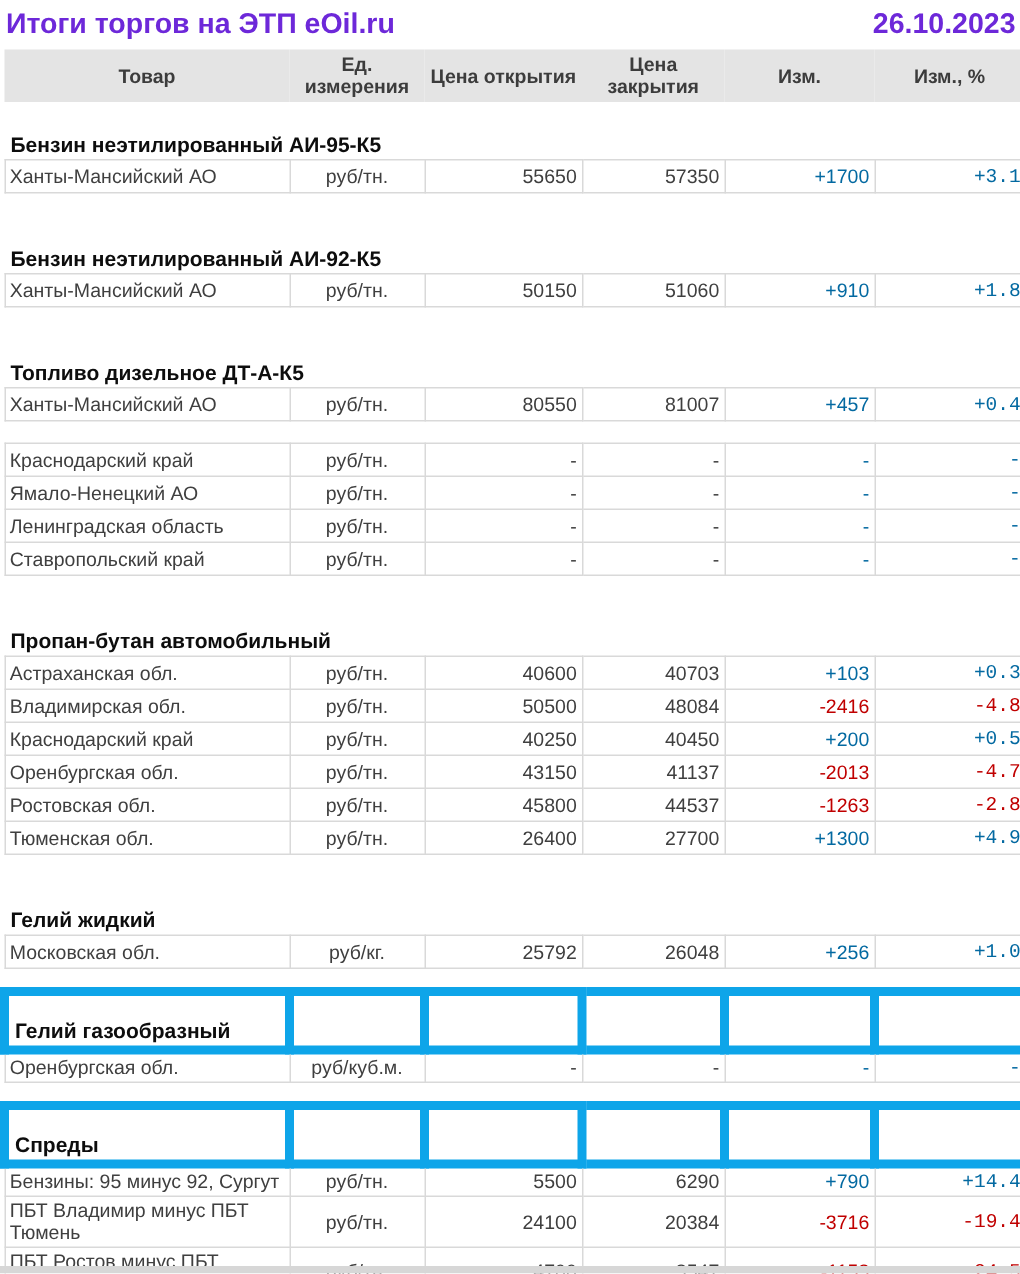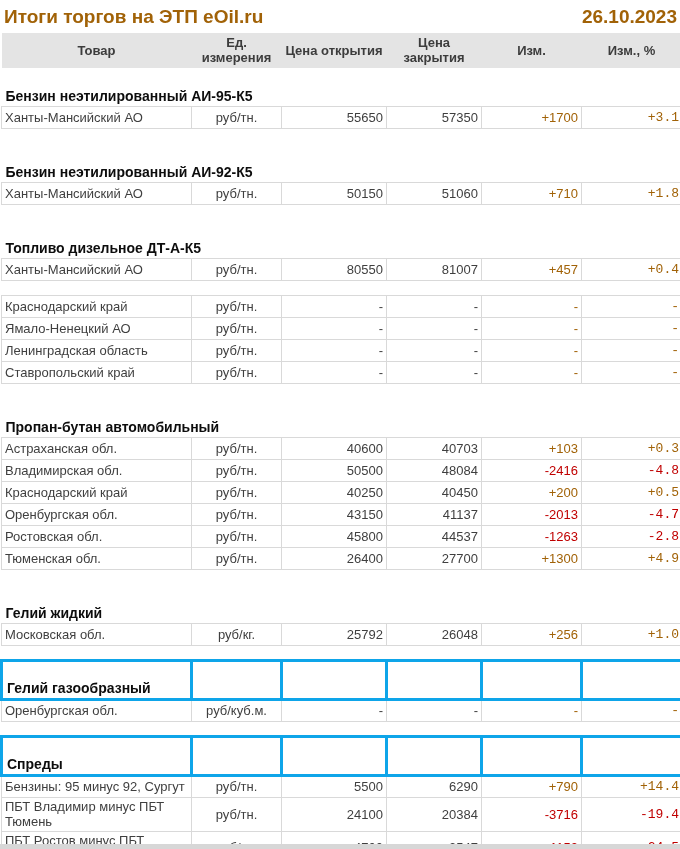--- a/index.html
+++ b/index.html
@@ -6,48 +6,48 @@
   html,body { background:#ffffff; }
   body {
     width:680px; height:849px; position:relative; overflow:hidden;
     font-family:"Liberation Sans", sans-serif; color:#3f3f3f;
   }
   .page-header {
     display:flex; justify-content:space-between; align-items:center;
     height:33px; padding:2px 3px 2px 4px;
   }
   .page-title, .report-date {
-    font-size:19px; font-weight:bold; color:#a16207; letter-spacing:0;
+    font-size:19px; font-weight:bold; color:#6d28d9; letter-spacing:0;
   }
   table {
     width:680px; border-collapse:collapse; table-layout:fixed;
     font-size:13px; color:#3f3f3f;
   }
   thead th {
     background:#e4e4e4; font-weight:bold; color:#3c3c3c;
     font-size:13px; line-height:1.18; height:31px;
     text-align:center; vertical-align:middle; padding:2px 1px;
   }
   tr.gap-row td { height:15px; border:none; }
   tr.section-row td {
     height:39px; vertical-align:bottom; padding:0 0 2px 4px;
   }
   td.section-title {
     font-weight:bold; color:#0d0d0d; font-size:14px; white-space:nowrap;
   }
-  tr.section-row.bordered td { border:3px solid #0ea5e9; }
+  tr.section-row.bordered td { border:6px solid #0ea5e9; }
   tr.data-row td {
     border:1px solid #d9d9d9; height:22px;
     vertical-align:middle; padding:1px 3px; line-height:1.18;
   }
   td.product { text-align:left; padding-left:4px; }
   td.unit { text-align:center; }
   td.num { text-align:right; padding-right:6px; }
   tr.data-row td:last-child { padding-right:2px;font-family:Liberation Mono, monospace; }
-  td.pos { color:#a16207; }
+  td.pos { color:#0369a1; }
   td.neg { color:#c00000; }
   .bottom-bar {
     position:absolute; left:0; right:0; bottom:0; height:5px;
     background:#d7d7d7;
   }
 </style>
 </head>
 <body>
 
 <div class="page-header">
@@ -90,21 +90,21 @@
         <td colspan="6"></td>
       </tr>
       <tr class="section-row">
         <td colspan="6" class="section-title">Бензин неэтилированный АИ-92-К5</td>
       </tr>
       <tr class="data-row">
         <td class="product">Ханты-Мансийский АО</td>
         <td class="unit">руб/тн.</td>
         <td class="num">50150</td>
         <td class="num">51060</td>
-        <td class="num chg pos">+710</td>
+        <td class="num chg pos">+910</td>
         <td class="num chg pos">+1.8</td>
       </tr>
       <tr class="gap-row">
         <td colspan="6"></td>
       </tr>
       <tr class="section-row">
         <td colspan="6" class="section-title">Топливо дизельное ДТ-А-К5</td>
       </tr>
       <tr class="data-row">
         <td class="product">Ханты-Мансийский АО</td>

